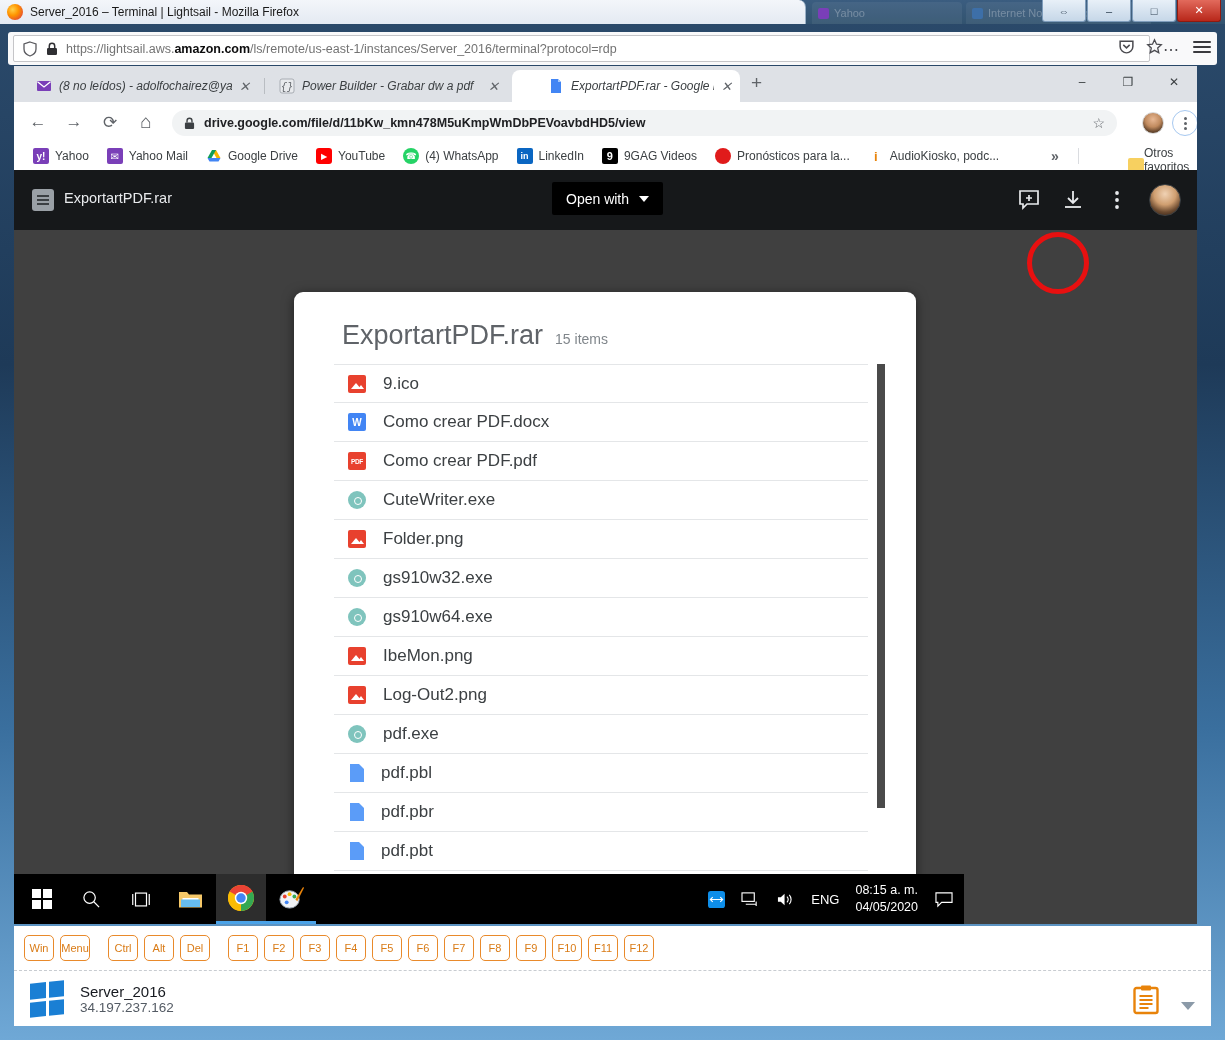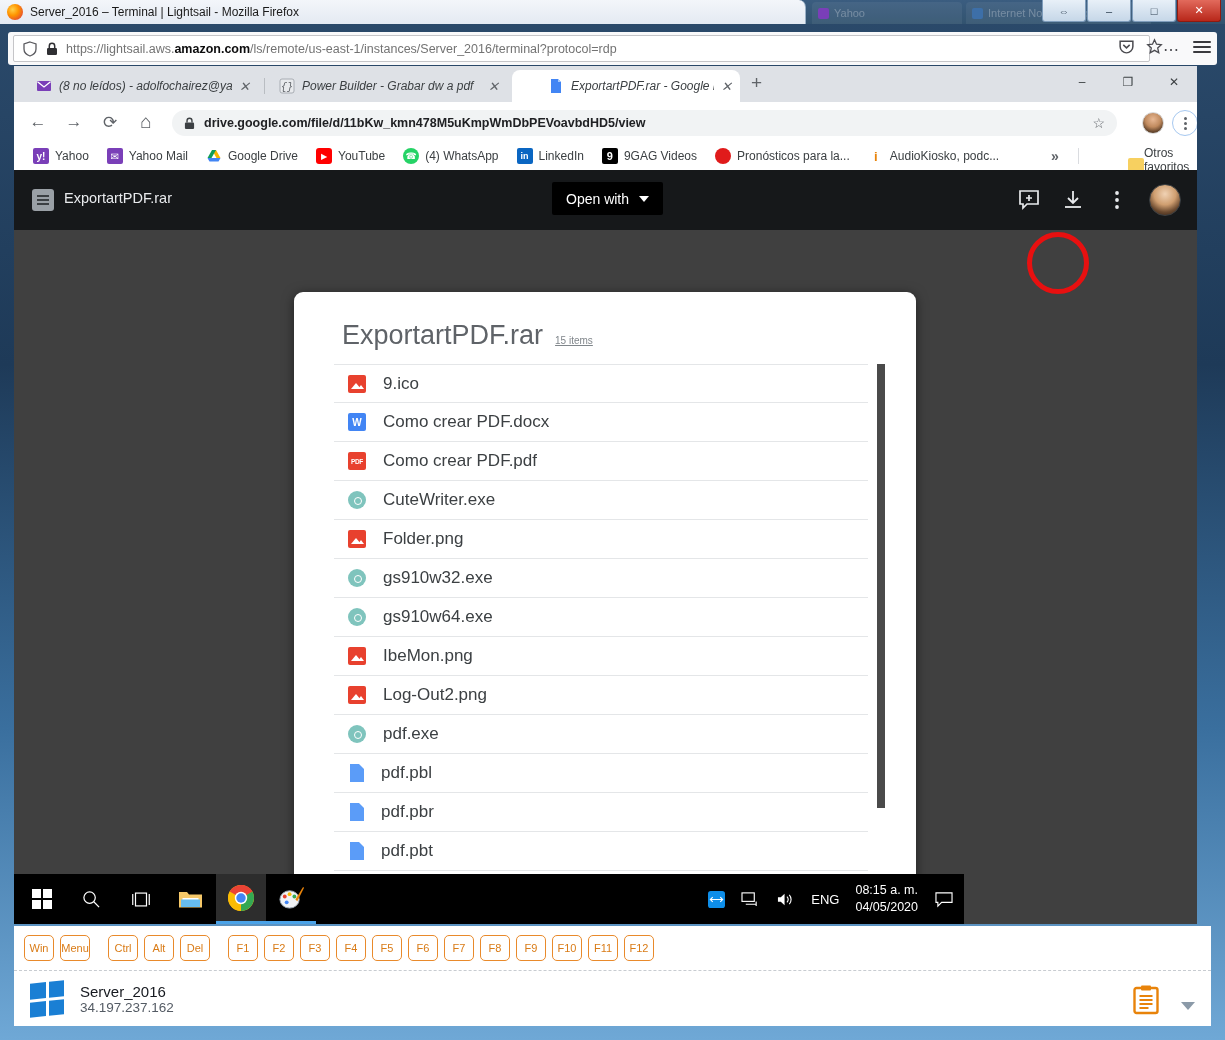--- a/index.html
+++ b/index.html
@@ -157,21 +157,21 @@
   }
 
   
   #card {
     position:absolute; left:280px; top:122px; width:622px; height:600px;
     background:#fff; border-radius:9px; box-shadow:0 2px 12px rgba(0,0,0,.5);
     overflow:hidden;
   }
   #card-title { position:absolute; left:48px; top:28px; display:flex; align-items:baseline; gap:12px;}
   #card-name { font-size:27px; color:#5f6368; font-weight:400; }
-  #card-count { font-size:10px; color:#80868b;text-decoration:underline; }
+  #card-count { font-size:14px; color:#80868b; }
   #card-list { position:absolute; left:40px; top:72px; width:534px; height:510px; overflow:hidden; }
   .frow {
     height:39px; border-bottom:1px solid #e4e6e8; display:flex; align-items:center; gap:17px; padding-left:14px;
   }
   .frow:first-child { border-top:1px solid #e4e6e8; }
   .frow .fname { font-size:17px; color:#3c4043; }
   .ficon { width:18px; height:18px; flex:0 0 auto; }
   .ficon.img { background:#e8412e; border-radius:2px; position:relative; }
   .ficon.img::after { content:""; position:absolute; left:3px; bottom:4px; width:0;height:0;
       border-left:5px solid transparent;border-right:5px solid transparent;border-bottom:6px solid #fff;}

